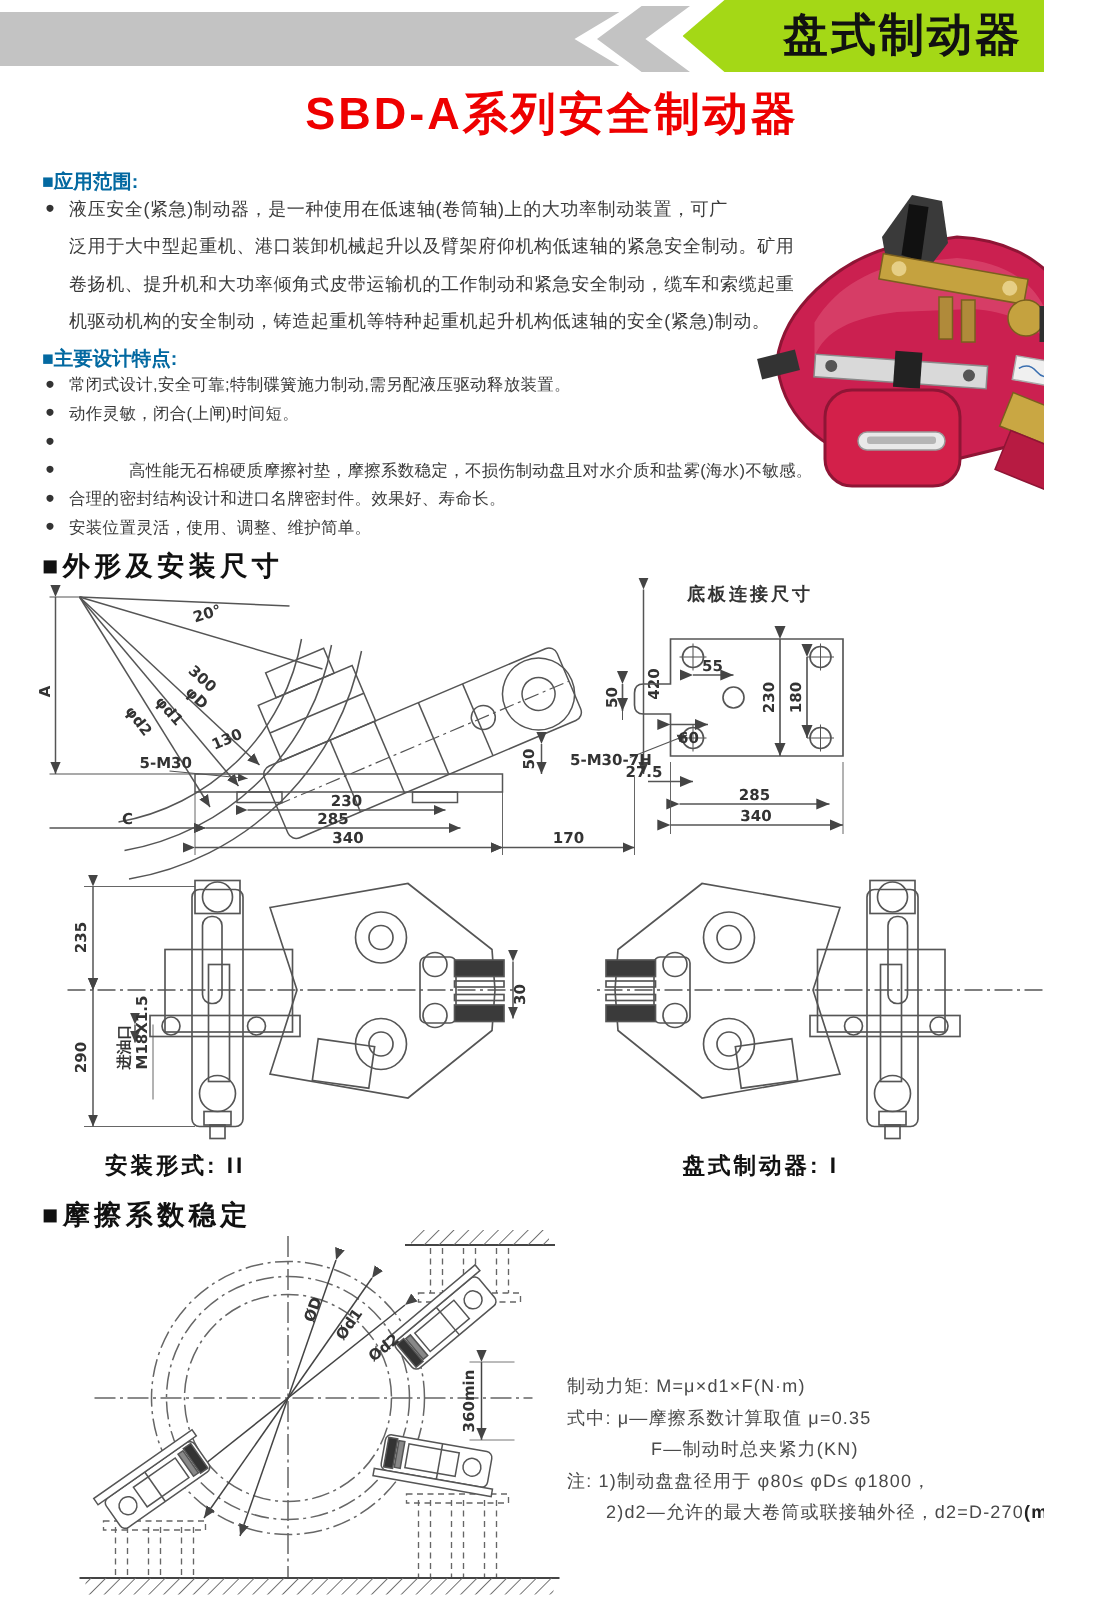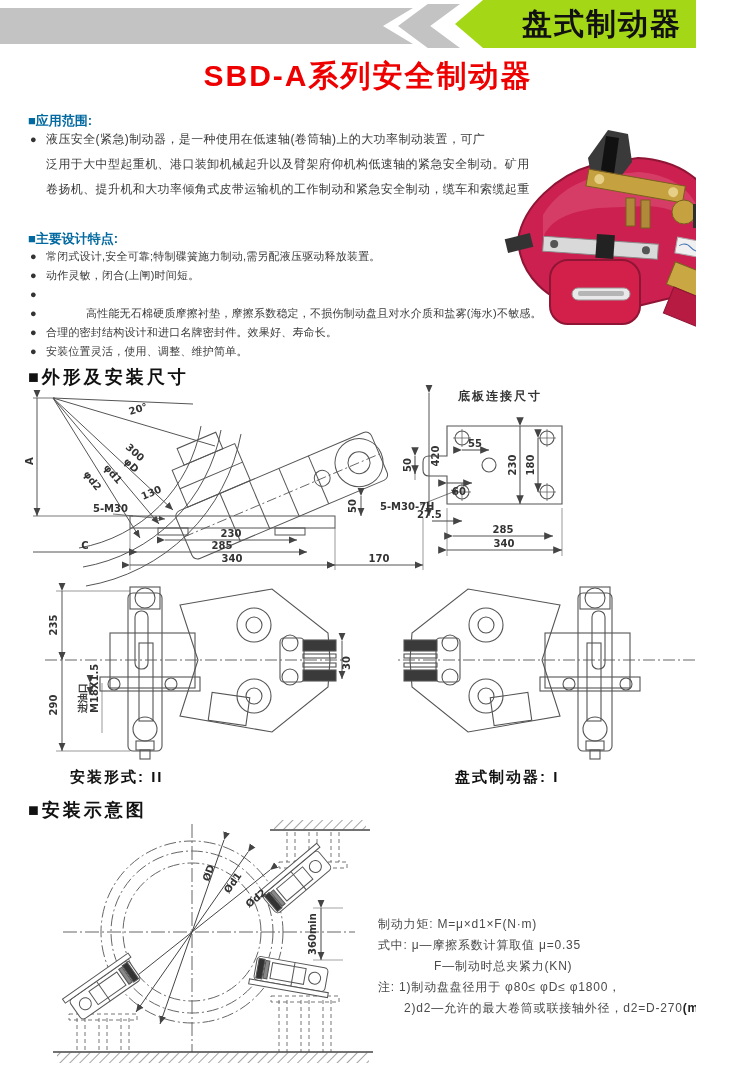--- a/index.html
+++ b/index.html
@@ -92,20 +92,21 @@
   <div class="green-banner"></div>
   <div class="banner-text">盘式制动器</div>
 
   <div class="page-title">SBD-A系列安全制动器</div>
 
   <div class="sec-heading" style="left:28px;top:112px;">■应用范围:</div>
   <div class="bullet" style="left:30px;top:133px;">●</div>
   <div class="app-line" style="top:131px;">液压安全(紧急)制动器，是一种使用在低速轴(卷筒轴)上的大功率制动装置，可广</div>
   <div class="app-line" style="top:156px;">泛用于大中型起重机、港口装卸机械起升以及臂架府仰机构低速轴的紧急安全制动。矿用</div>
   <div class="app-line" style="top:181px;">卷扬机、提升机和大功率倾角式皮带运输机的工作制动和紧急安全制动，缆车和索缆起重</div>
+  <div class="app-line" style="top:206px;">机驱动机构的安全制动，铸造起重机等特种起重机起升机构低速轴的安全(紧急)制动。</div>
 
   <svg style="left:488px;top:120px;" width="248" height="228" viewBox="0 0 248 228">
     <path d="M30,120 C35,85 70,55 105,45 L150,38 C190,40 220,60 228,92 L232,130 C233,155 215,170 195,175 L150,186 L95,186 C60,183 32,155 30,120 Z" fill="#cb2050" stroke="#8f1535" stroke-width="2"></path>
     <path d="M55,95 C70,70 95,58 120,55 L150,52 C185,55 205,70 212,95 L215,120 C210,100 190,88 160,86 L110,88 C80,92 62,100 55,118 Z" fill="#e05578" opacity="0.55"></path>
     <polygon points="100,38 120,10 140,14 144,42 124,68 104,60" fill="#3a3a3a"></polygon>
     <polygon points="118,16 131,18 126,54 113,50" fill="#111"></polygon>
     <g transform="rotate(10 150 70)">
       <rect x="98" y="58" width="98" height="17" fill="#c5a23f" stroke="#7a5f1e"></rect>
       <circle cx="110" cy="66" r="5" fill="#e6cf86"></circle>
         <circle cx="185" cy="66" r="5" fill="#e6cf86"></circle>
@@ -271,21 +272,21 @@
     <text x="58" y="130" transform="rotate(-90 58 130)" font-size="9">M18X1.5</text>
     <text x="310" y="80" transform="rotate(-90 310 80)" text-anchor="middle" font-size="9">30</text>
   </svg>
   <div class="caption" style="left:70px;top:768px;">安装形式: II</div>
 
   <svg style="left:390px;top:583px;" width="315" height="185" viewBox="0 0 315 185">
     <use href="#sv-body" transform="translate(310,0) scale(-1,1)"></use>
   </svg>
   <div class="caption" style="left:455px;top:768px;">盘式制动器: I</div>
 
-  <div class="big-heading" style="left:28px;top:798px;">■安装示意图</div>
+  <div class="big-heading" style="left:28px;top:798px;">■摩擦系数稳定</div>
 
   <svg style="left:25px;top:820px;" width="355" height="244" viewBox="0 0 355 244">
     <g fill="none" stroke="#666" stroke-width="1">
       <circle cx="167" cy="112" r="91" stroke-dasharray="12 3 2 3"></circle>
       <circle cx="167" cy="112" r="81" stroke-dasharray="12 3 2 3"></circle>
       <circle cx="167" cy="112" r="69" stroke-dasharray="12 3 2 3"></circle>
       <line x1="38" y1="112" x2="330" y2="112" stroke-dasharray="14 3 2 3"></line>
       <line x1="167" y1="4" x2="167" y2="232" stroke-dasharray="14 3 2 3"></line>
       <line x1="199" y1="20" x2="135" y2="204" stroke="#444" marker-start="url(#arr)" marker-end="url(#arr)"></line>
       <line x1="223" y1="32" x2="111" y2="192" stroke="#444" marker-start="url(#arr)" marker-end="url(#arr)"></line>

